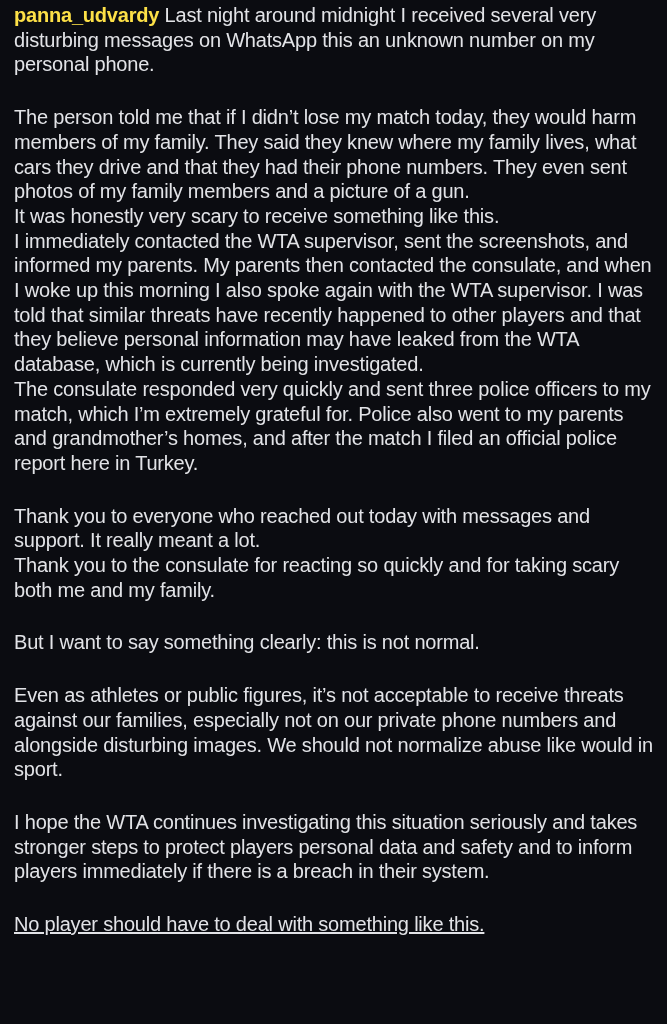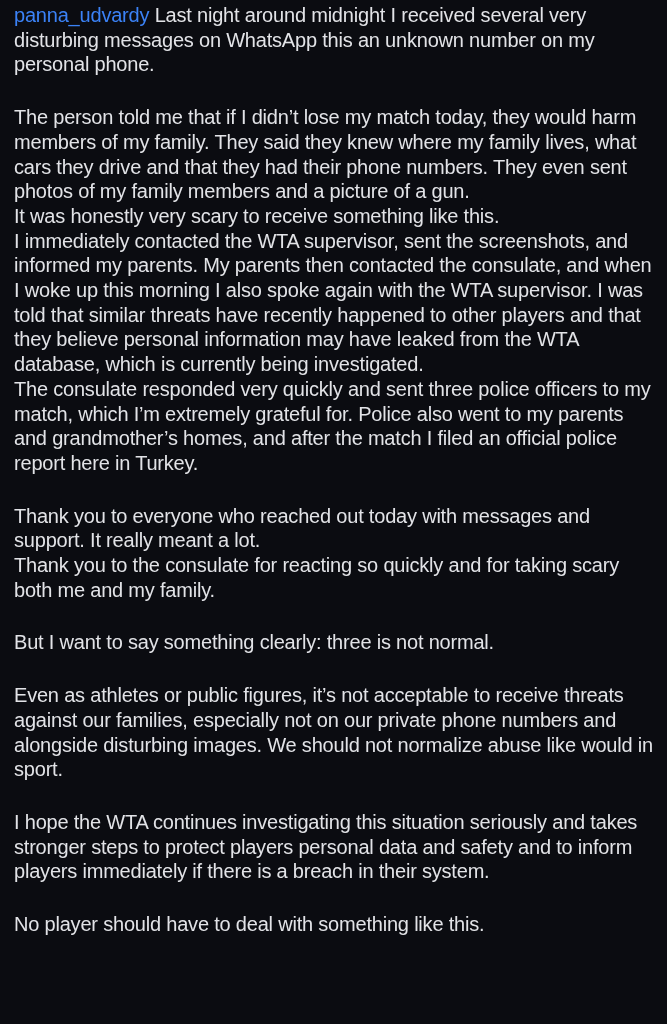--- a/index.html
+++ b/index.html
@@ -21,36 +21,37 @@
     color: #e2e3e7;
     -webkit-font-smoothing: antialiased;
   }
   .para {
     margin: 0 0 28px 0;
     white-space: pre-line;
     word-wrap: break-word;
   }
   .para:last-child {
     margin-bottom: 0;
+    text-decoration: underline;
   }
   .username {
-    font-weight: 400;
-    color: #3b82f6;
+    font-weight: 700;
+    color: #fde047;
     white-space: pre-line;
   }
 </style>
 </head>
 <body>
 
 <div class="caption">
   <p class="para"><span class="username">panna_udvardy</span><span> Last night around midnight I received several very disturbing messages on WhatsApp this an unknown number on my personal phone.</span></p>
 
   <p class="para">The person told me that if I didn’t lose my match today, they would harm members of my family. They said they knew where my family lives, what cars they drive and that they had their phone numbers. They even sent photos of my family members and a picture of a gun.
 It was honestly very scary to receive something like this.
 I immediately contacted the WTA supervisor, sent the screenshots, and informed my parents. My parents then contacted the consulate, and when I woke up this morning I also spoke again with the WTA supervisor. I was told that similar threats have recently happened to other players and that they believe personal information may have leaked from the WTA database, which is currently being investigated.
 The consulate responded very quickly and sent three police officers to my match, which I’m extremely grateful for. Police also went to my parents and grandmother’s homes, and after the match I filed an official police report here in Turkey.</p>
   <p class="para">Thank you to everyone who reached out today with messages and support. It really meant a lot.
 Thank you to the consulate for reacting so quickly and for taking scary both me and my family.</p>
-  <p class="para">But I want to say something clearly: three is not normal.</p>
+  <p class="para">But I want to say something clearly: this is not normal.</p>
   <p class="para">Even as athletes or public figures, it’s not acceptable to receive threats against our families, especially not on our private phone numbers and alongside disturbing images. We should not normalize abuse like would in sport.</p>
   <p class="para">I hope the WTA continues investigating this situation seriously and takes stronger steps to protect players personal data and safety and to inform players immediately if there is a breach in their system.</p>
   <p class="para">No player should have to deal with something like this.</p>
 </div>
 
 </body></html>

